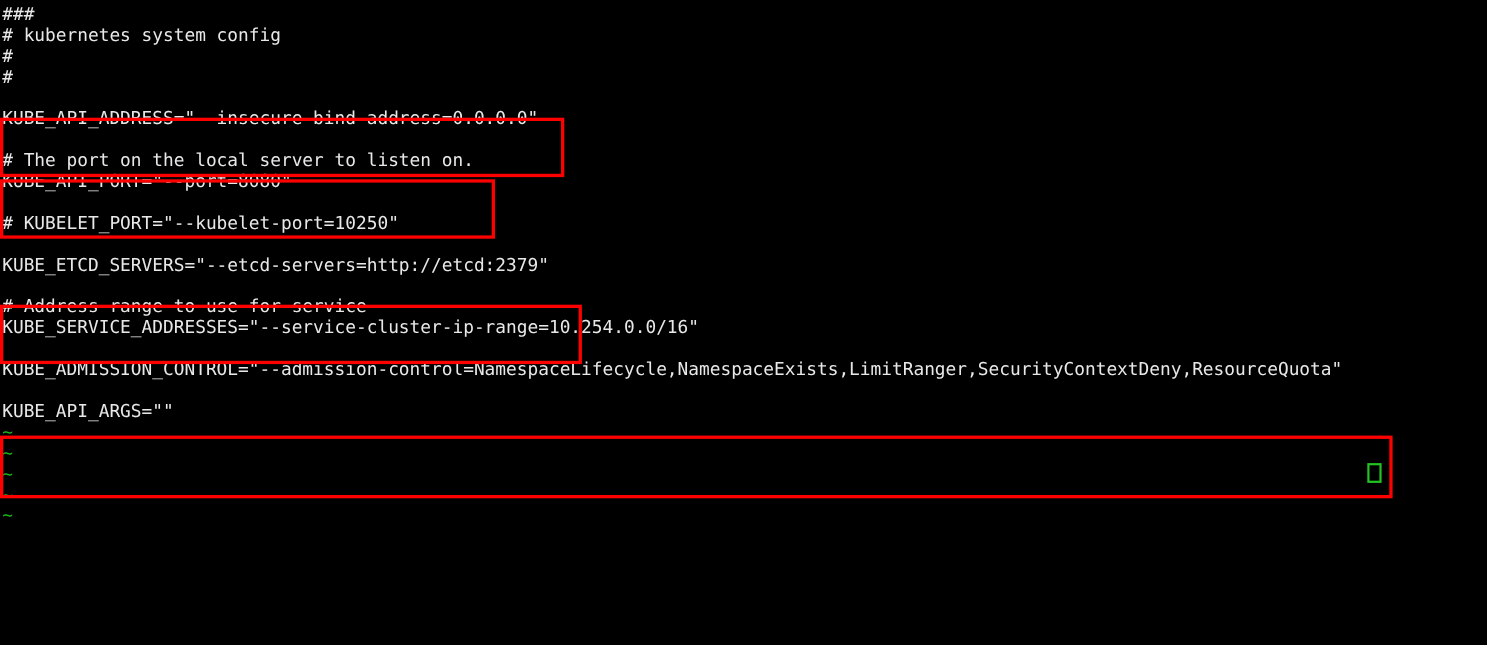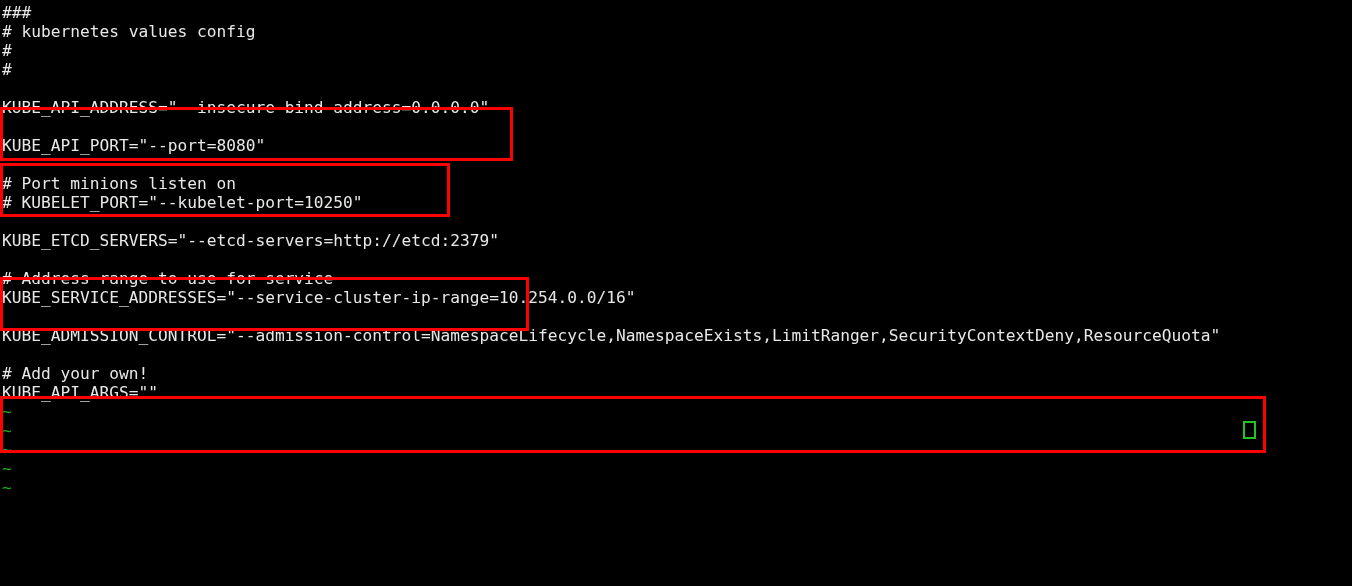--- a/index.html
+++ b/index.html
@@ -60,39 +60,38 @@
     background: transparent;
   }
 </style>
 </head>
 <body>
 
 <div id="terminal">
 
   <div id="code">
       <div class="line">###</div>
-      <div class="line"># kubernetes values config</div>
+      <div class="line"># kubernetes system config</div>
       <div class="line">#</div>
       <div class="line">#</div>
       <div class="line blank"></div>
       <div class="line">KUBE_API_ADDRESS="--insecure-bind-address=0.0.0.0"</div>
       <div class="line blank"></div>
+      <div class="line"># The port on the local server to listen on.</div>
       <div class="line">KUBE_API_PORT="--port=8080"</div>
       <div class="line blank"></div>
-      <div class="line"># Port minions listen on</div>
       <div class="line"># KUBELET_PORT="--kubelet-port=10250"</div>
       <div class="line blank"></div>
       <div class="line">KUBE_ETCD_SERVERS="--etcd-servers=http://etcd:2379"</div>
       <div class="line blank"></div>
       <div class="line"># Address range to use for service</div>
       <div class="line">KUBE_SERVICE_ADDRESSES="--service-cluster-ip-range=10.254.0.0/16"</div>
       <div class="line blank"></div>
       <div class="line">KUBE_ADMISSION_CONTROL="--admission-control=NamespaceLifecycle,NamespaceExists,LimitRanger,SecurityContextDeny,ResourceQuota"</div>
       <div class="line blank"></div>
-      <div class="line"># Add your own!</div>
       <div class="line">KUBE_API_ARGS=""</div>
       <div class="line tilde">~</div>
       <div class="line tilde">~</div>
       <div class="line tilde">~</div>
       <div class="line tilde">~</div>
       <div class="line tilde">~</div>
     </div>
 
   <div id="boxes-layer">
       <div class="hlbox" style="left: 0px; top: 107px; width: 513px; height: 54px; border-color: rgb(254, 0, 0);"></div>

